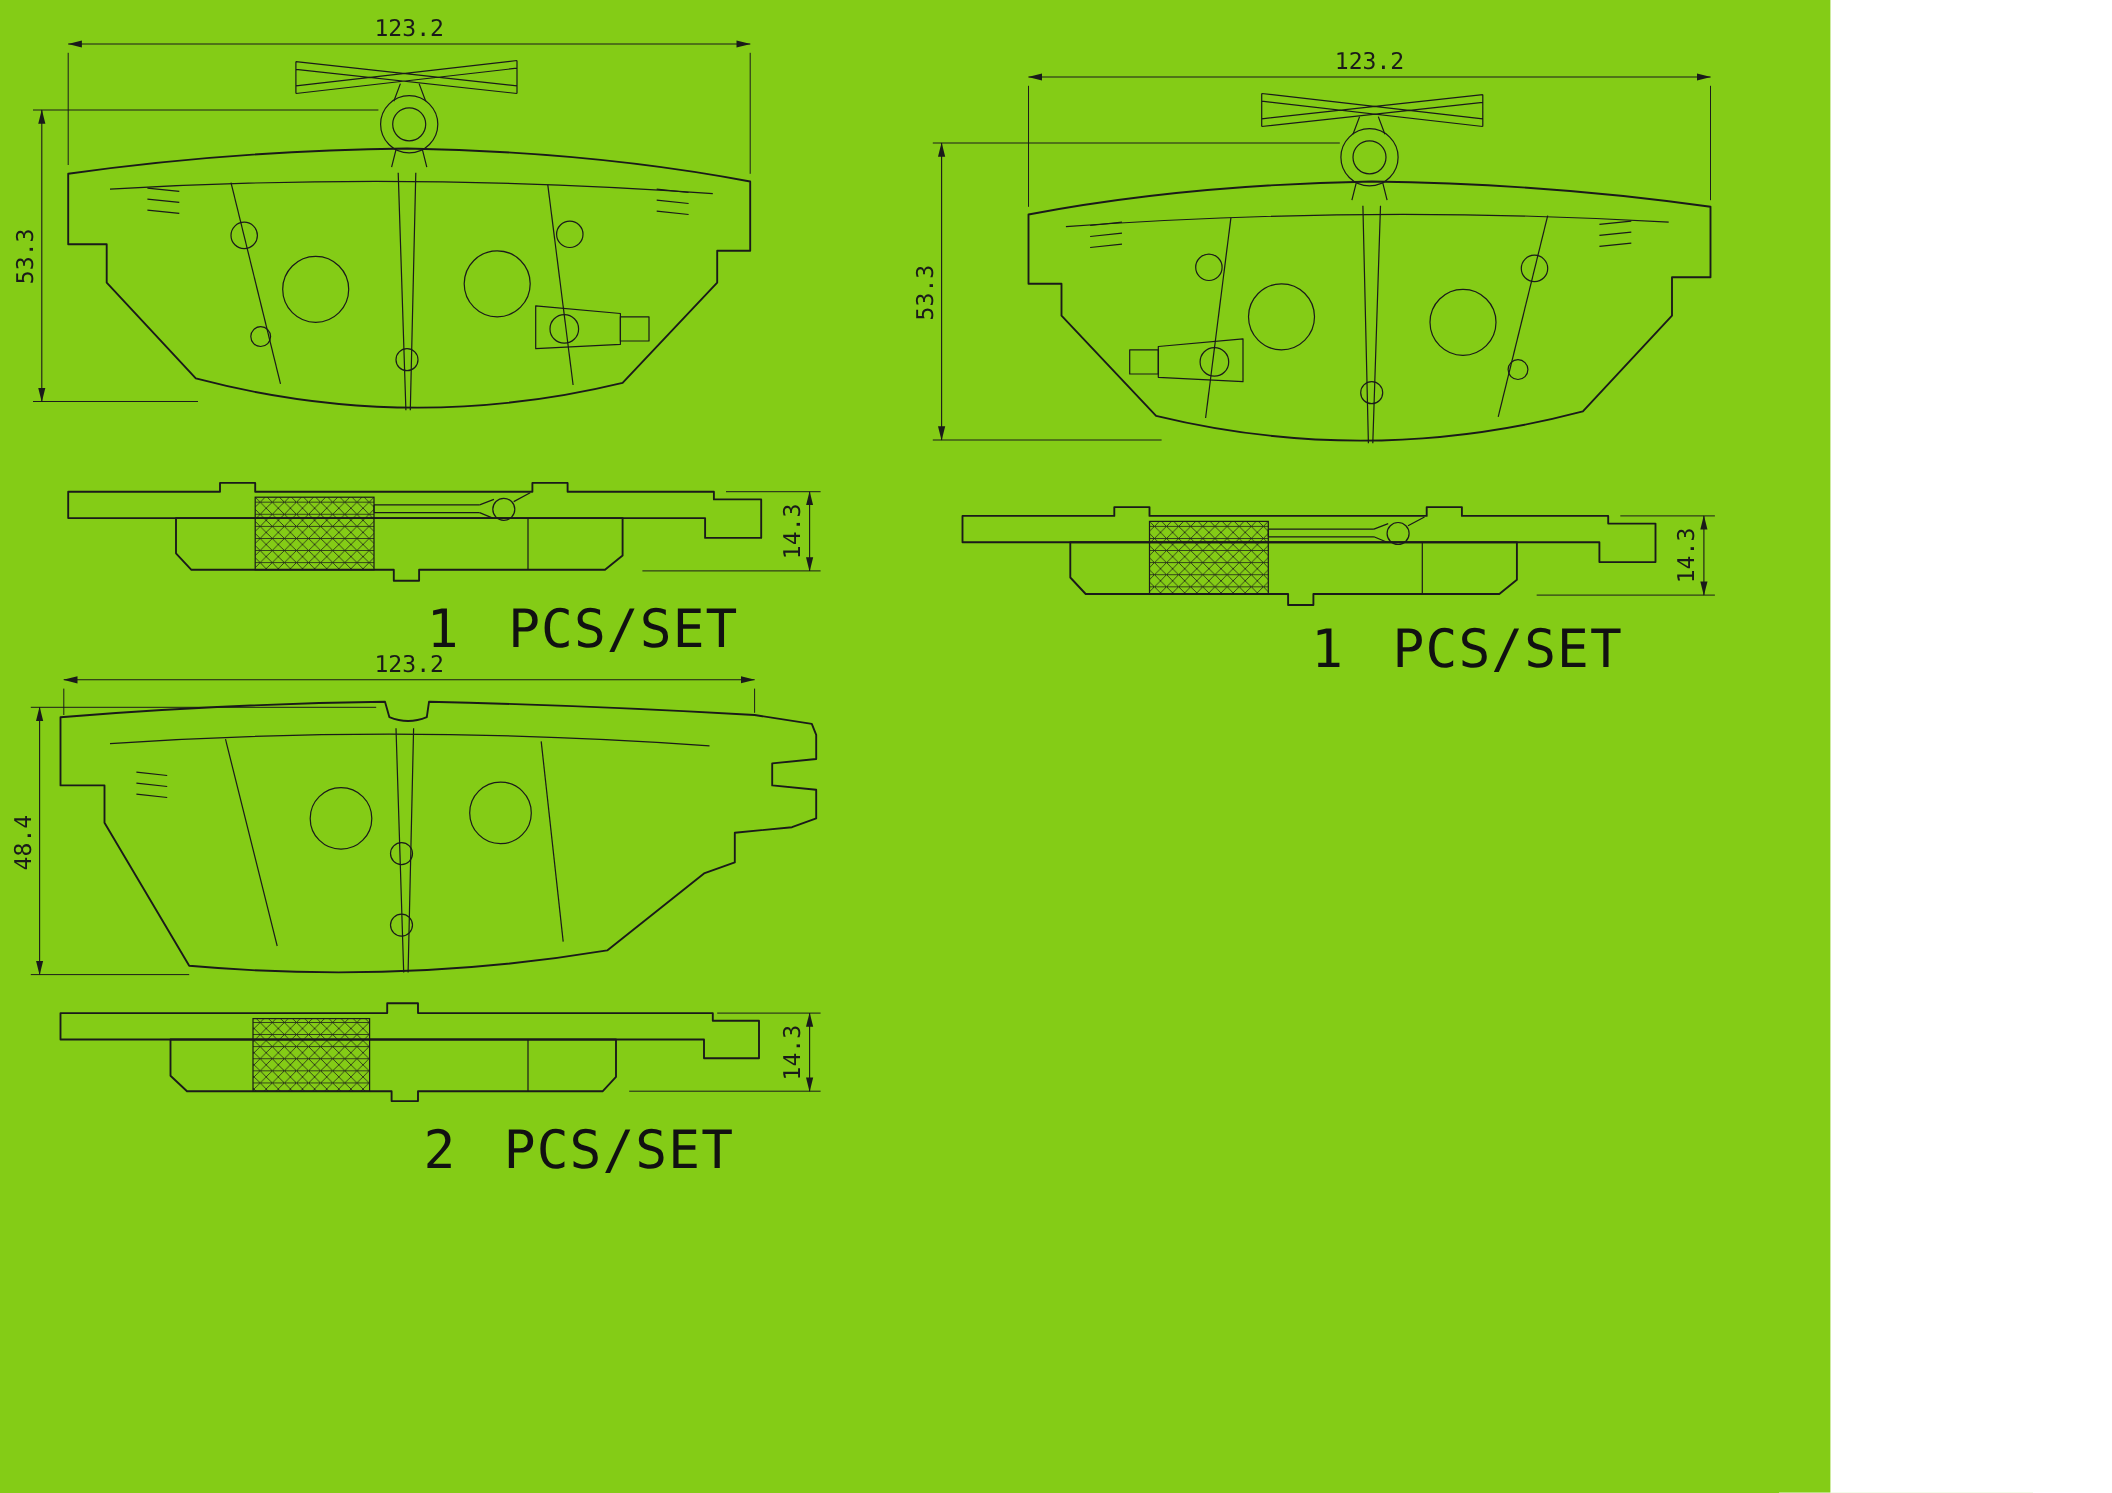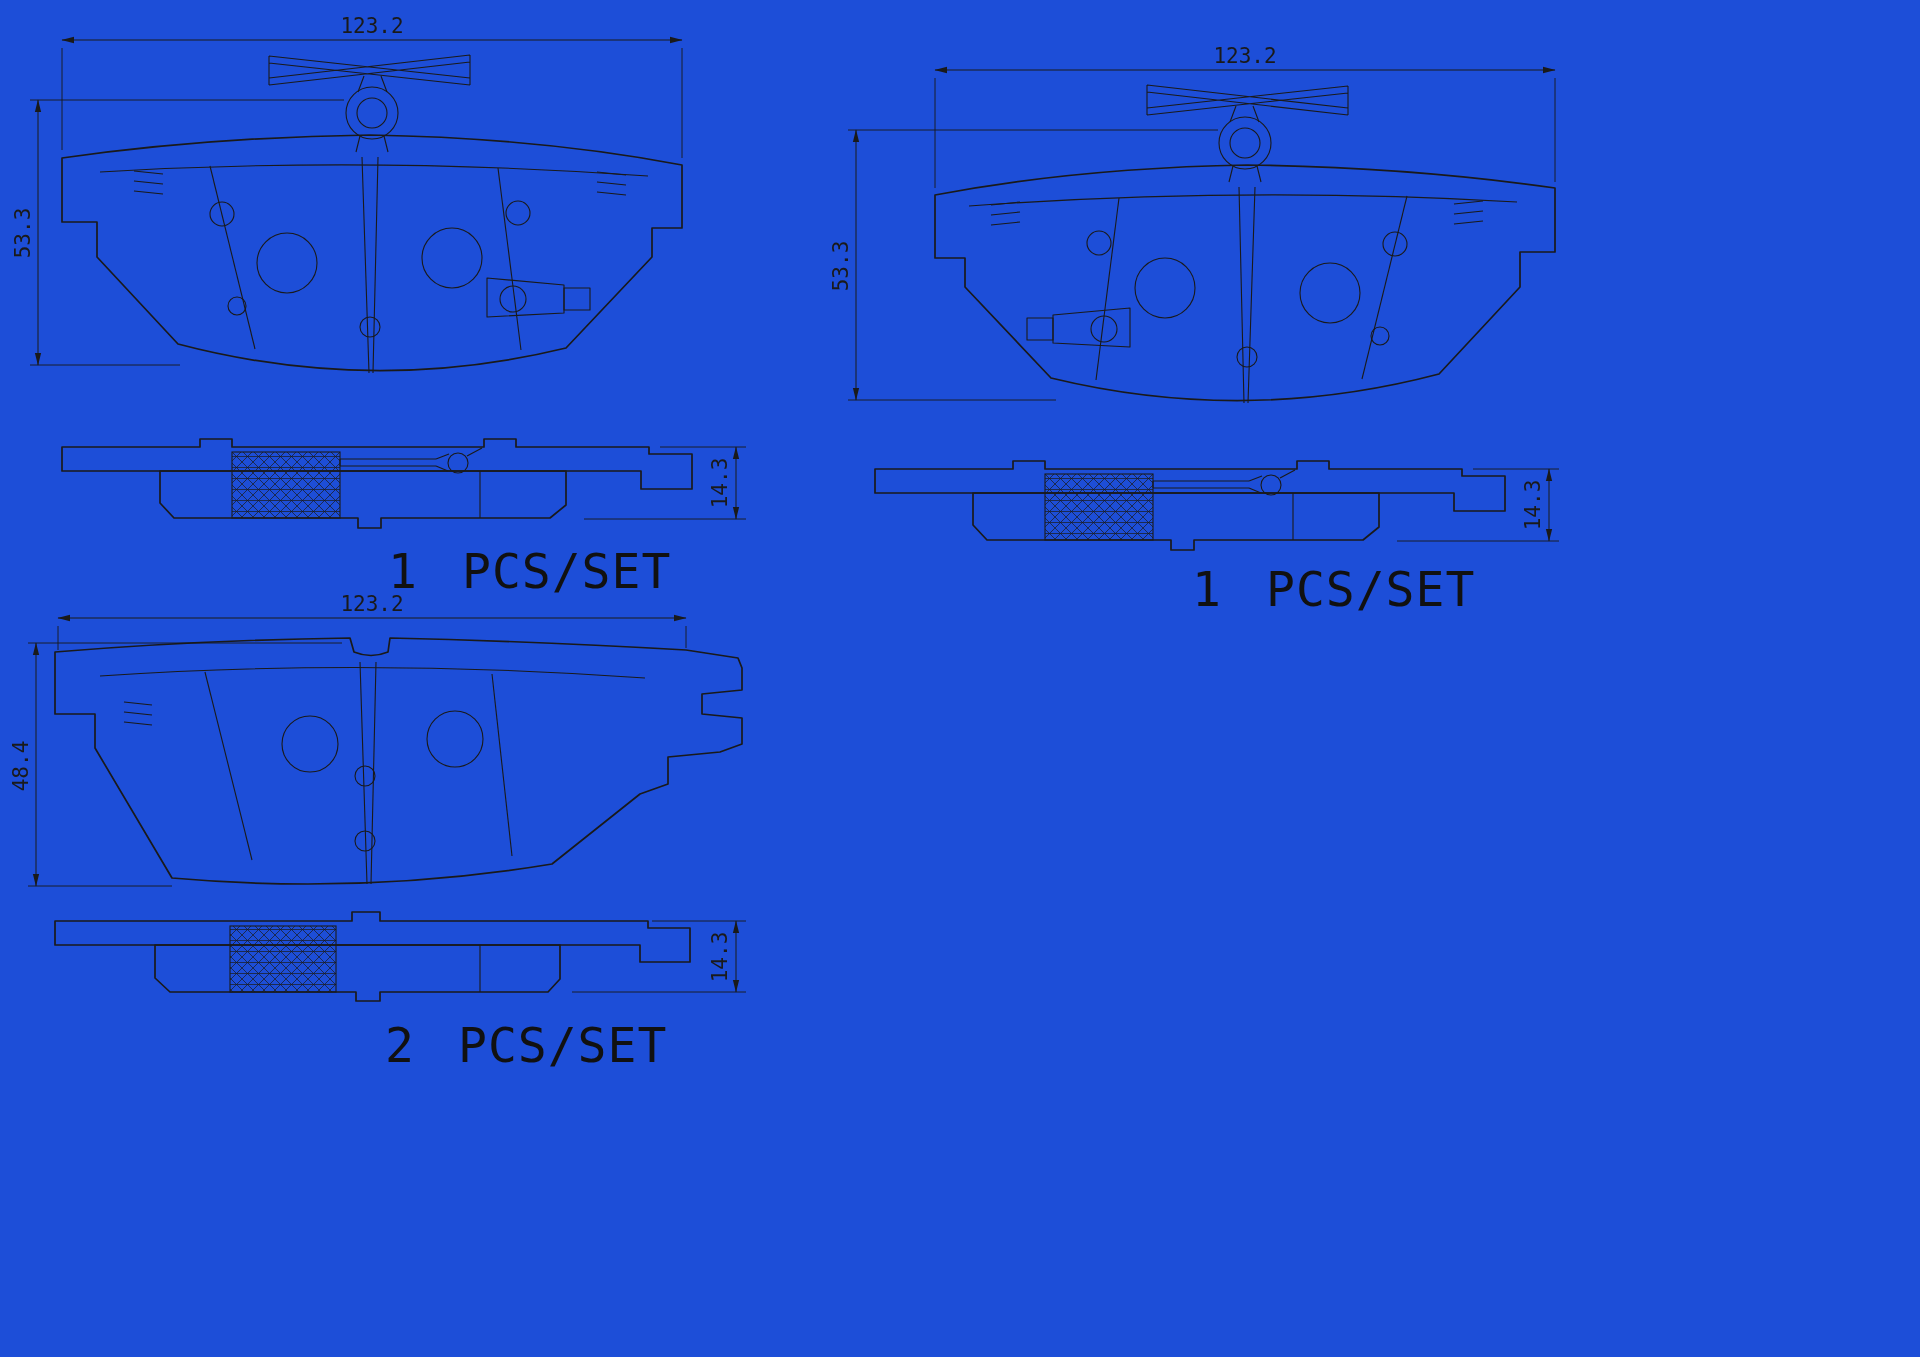--- a/index.html
+++ b/index.html
@@ -1,16 +1,16 @@
 <!DOCTYPE html>
 <html><head>
 <meta charset="utf-8">
 <style>
   html,body{margin:0;padding:0;background:#ffffff;}
-  .canvas{position:relative;width:1920px;height:1357px;background:#1d4ed8;overflow:hidden;text-align:center;}
+  .canvas{position:relative;width:1664px;height:1357px;background:#84cc16;overflow:hidden;text-align:center;}
   svg{display:block;}
   .outline{fill:none;stroke:#1a1a1a;stroke-width:1.7;stroke-linejoin:round;stroke-linecap:round;}
   .thin{fill:none;stroke:#1a1a1a;stroke-width:1.1;stroke-linejoin:round;}
   .ext{fill:none;stroke:#1a1a1a;stroke-width:0.9;}
   .dim{fill:none;stroke:#1a1a1a;stroke-width:1;}
   .hatch{stroke:#1a1a1a;stroke-width:1.1;}
   text.dim-text{font-family:"DejaVu Sans Mono","Liberation Mono",monospace;font-size:21px;fill:#1a1a1a;}
   text.set-label{font-family:"DejaVu Sans Mono","Liberation Mono",monospace;font-size:48px;fill:#111111;letter-spacing:1px;}
 </style>
 </head>

